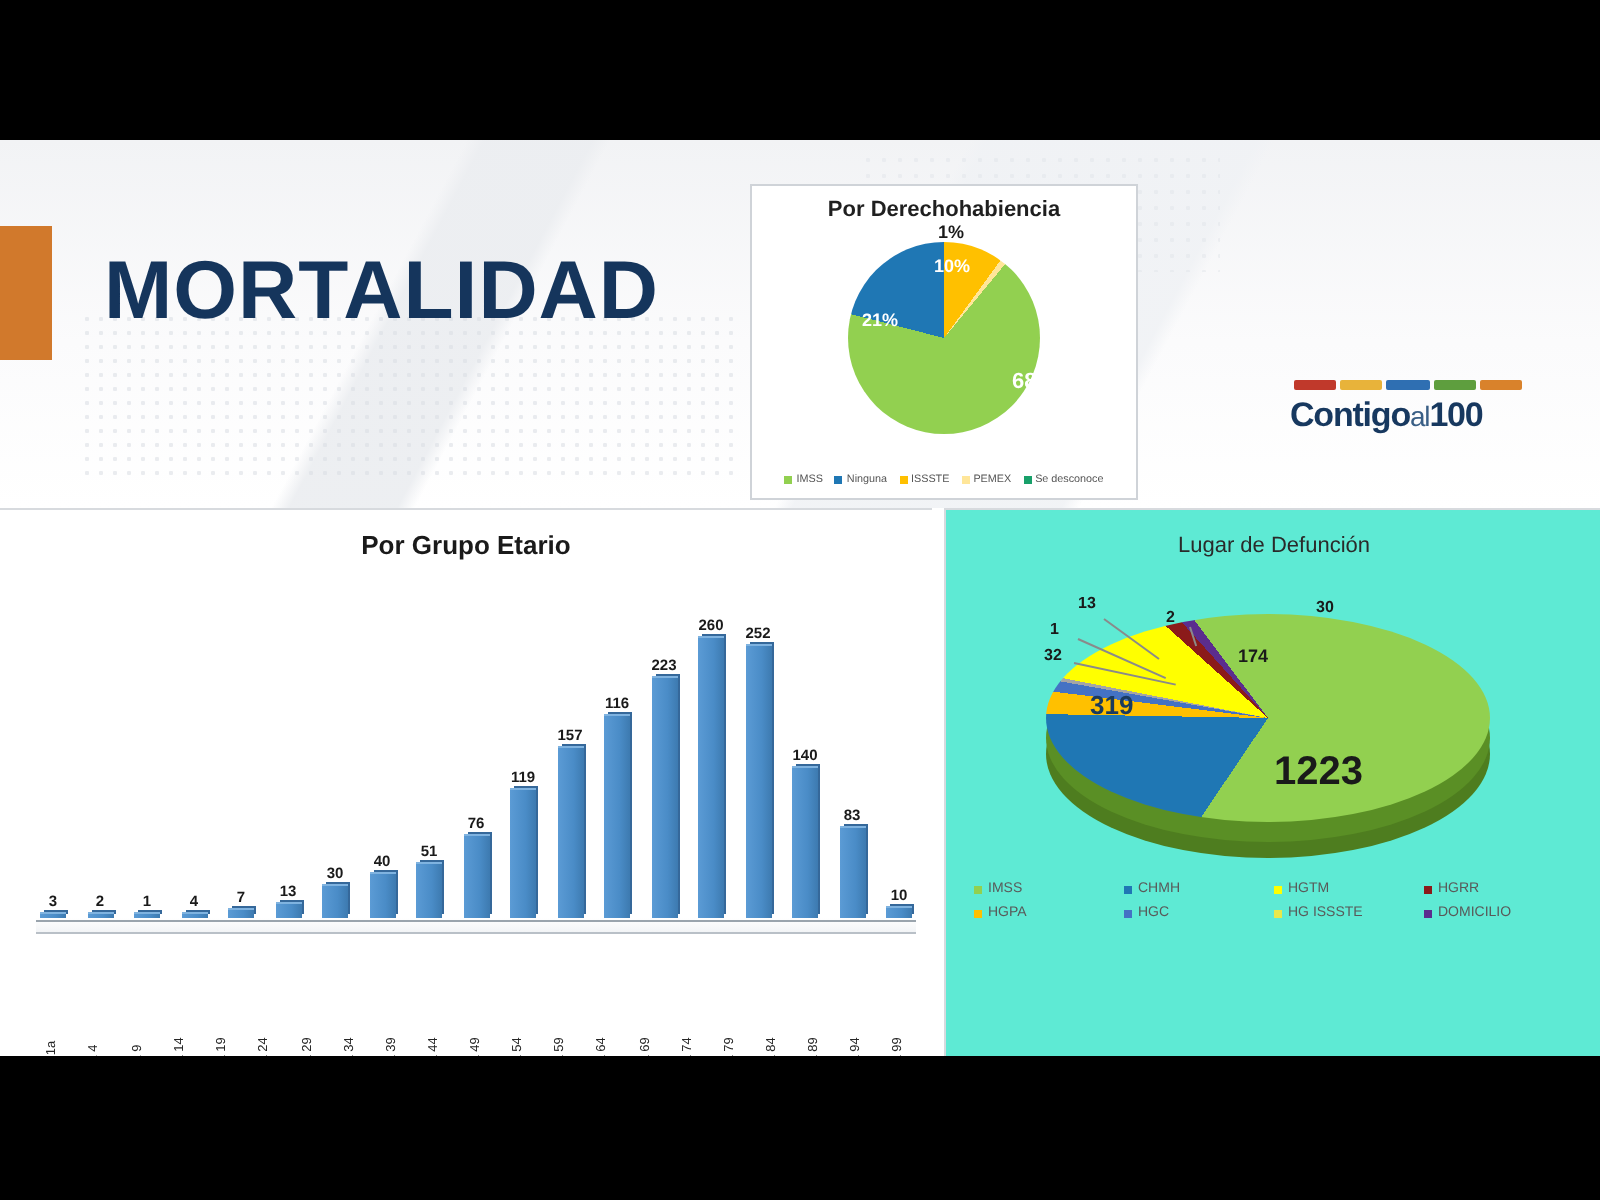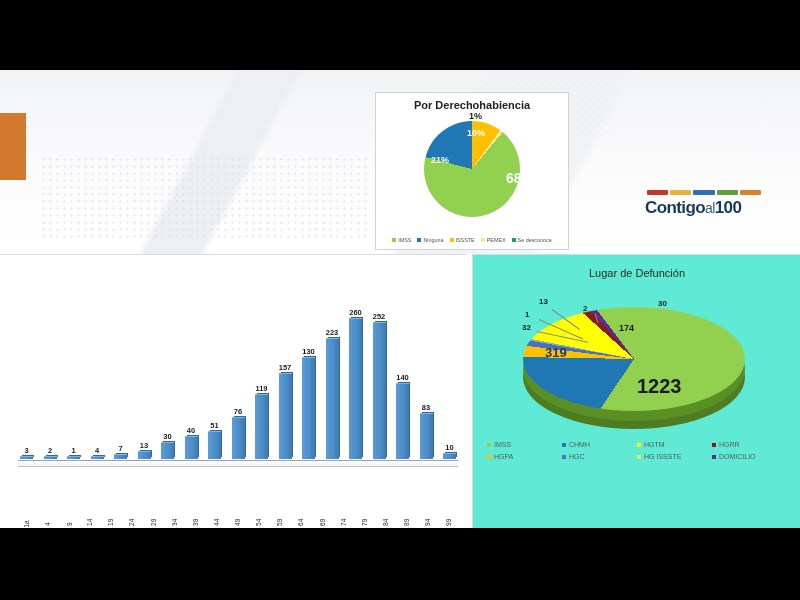--- a/index.html
+++ b/index.html
@@ -111,41 +111,42 @@
   <div class="band-top"></div>
   <div class="band-bottom"></div>
 
   <div class="slide">
 
     <div class="header">
       <div class="dots"></div>
       <div class="dots2"></div>
 
       <div class="accent-block"></div>
+      <div class="title">MORTALIDAD</div>
 
       <div class="logo">
         <div class="logo-bars">
           <i style="background:#c0392b"></i>
           <i style="background:#e8b33a"></i>
           <i style="background:#2f6fb2"></i>
           <i style="background:#5e9e3e"></i>
           <i style="background:#d9822b"></i>
         </div>
         <div class="logo-text"><span>Contigo</span><span class="thin">al</span><span class="num">100</span></div>
       </div>
 
       <div class="panel-top">
         <div class="ptitle">Por Derechohabiencia</div>
 
         <div class="pie1"></div>
 
         <div class="lbl" style="left:91px;top:35px;">10%</div>
         <div class="lbl dark" style="left:93px;top:18px;">1%</div>
         <div class="lbl" style="left:55px;top:62px;">21%</div>
-        <div class="lbl" style="left:106px;top:77px;font-size:14px;padding-left:24px;">68%</div>
+        <div class="lbl" style="left:106px;top:92px;font-size:11px;padding-left:24px;">68%</div>
 
         <div class="legend1">
           <span>
               <i class="sw" style="background:#92d050"></i>
               <em style="font-style:normal">IMSS</em>
             </span>
           <span>
               <i class="sw" style="background:#1f77b4"></i>
               <em style="font-style:normal">Ninguna</em>
             </span>
@@ -159,20 +160,21 @@
             </span>
           <span>
               <i class="sw" style="background:#18a06a"></i>
               <em style="font-style:normal">Se desconoce</em>
             </span>
         </div>
       </div>
     </div>
 
     <div class="chart-left">
+      <div class="ctitle">Por Grupo Etario</div>
       <div class="plot">
         <div class="axis-floor"></div>
         <div class="axis"></div>
         <div class="bars" id="bars">
             <div class="bcol">
               <div class="bval">3</div>
               <div class="brect" style="height: 2px;"></div>
             </div>
             <div class="bcol">
               <div class="bval">2</div>
@@ -212,21 +214,21 @@
             </div>
             <div class="bcol">
               <div class="bval">119</div>
               <div class="brect" style="height: 64.0769px;"></div>
             </div>
             <div class="bcol">
               <div class="bval">157</div>
               <div class="brect" style="height: 84.5385px;"></div>
             </div>
             <div class="bcol">
-              <div class="bval">130</div>
+              <div class="bval">116</div>
               <div class="brect" style="height: 100.692px;"></div>
             </div>
             <div class="bcol">
               <div class="bval">223</div>
               <div class="brect" style="height: 120.077px;"></div>
             </div>
             <div class="bcol">
               <div class="bval">260</div>
               <div class="brect" style="height: 140px;"></div>
             </div>

